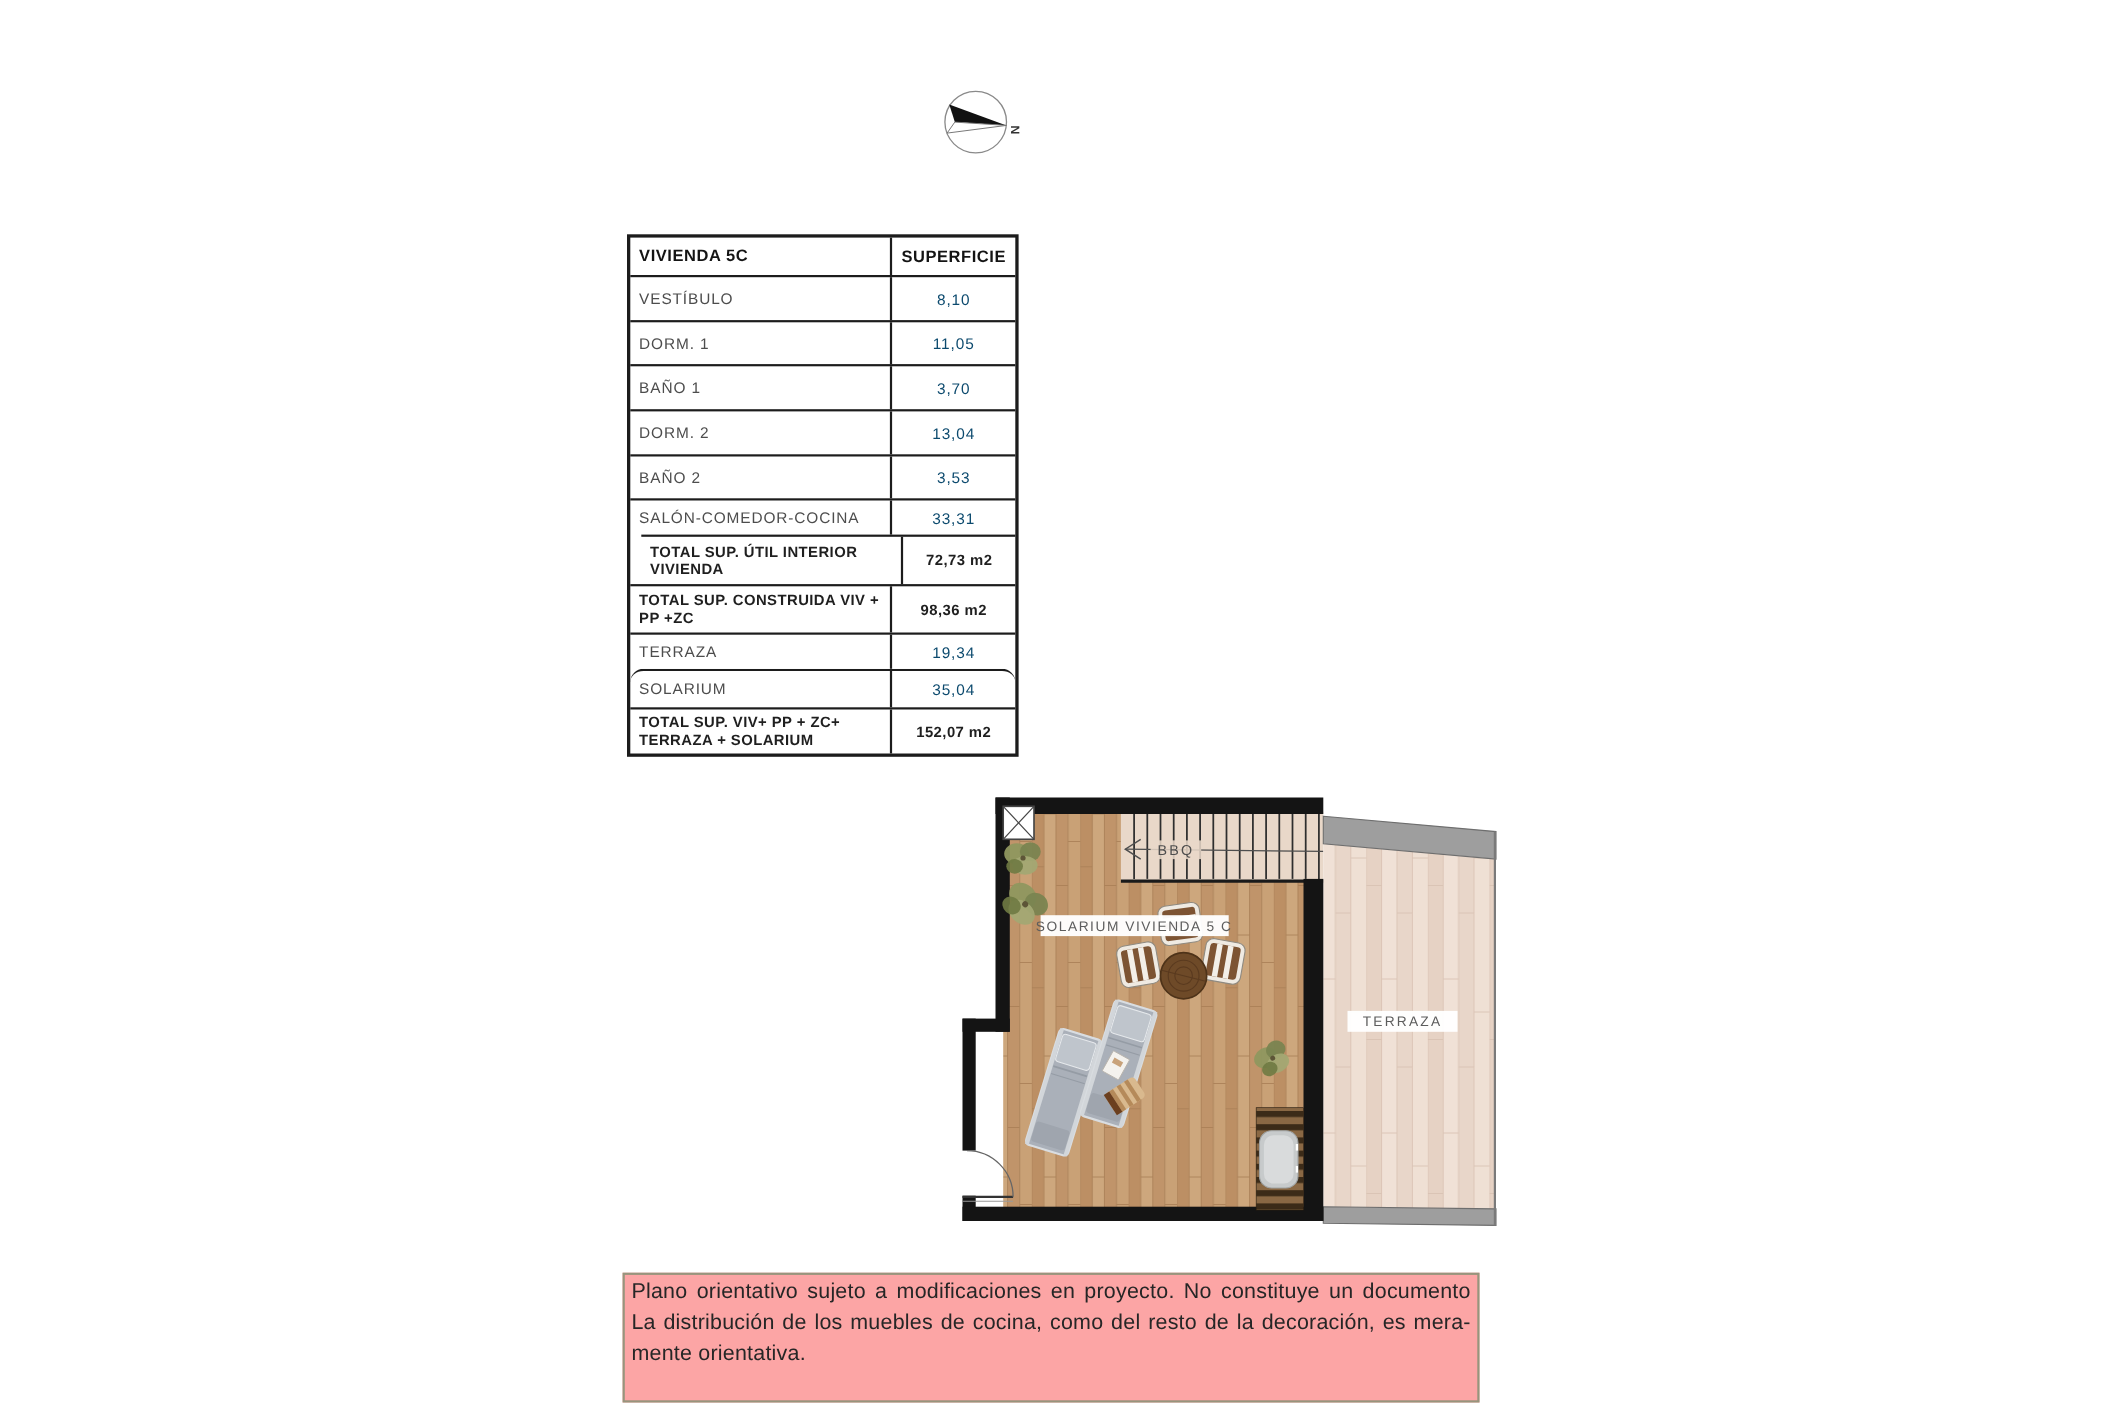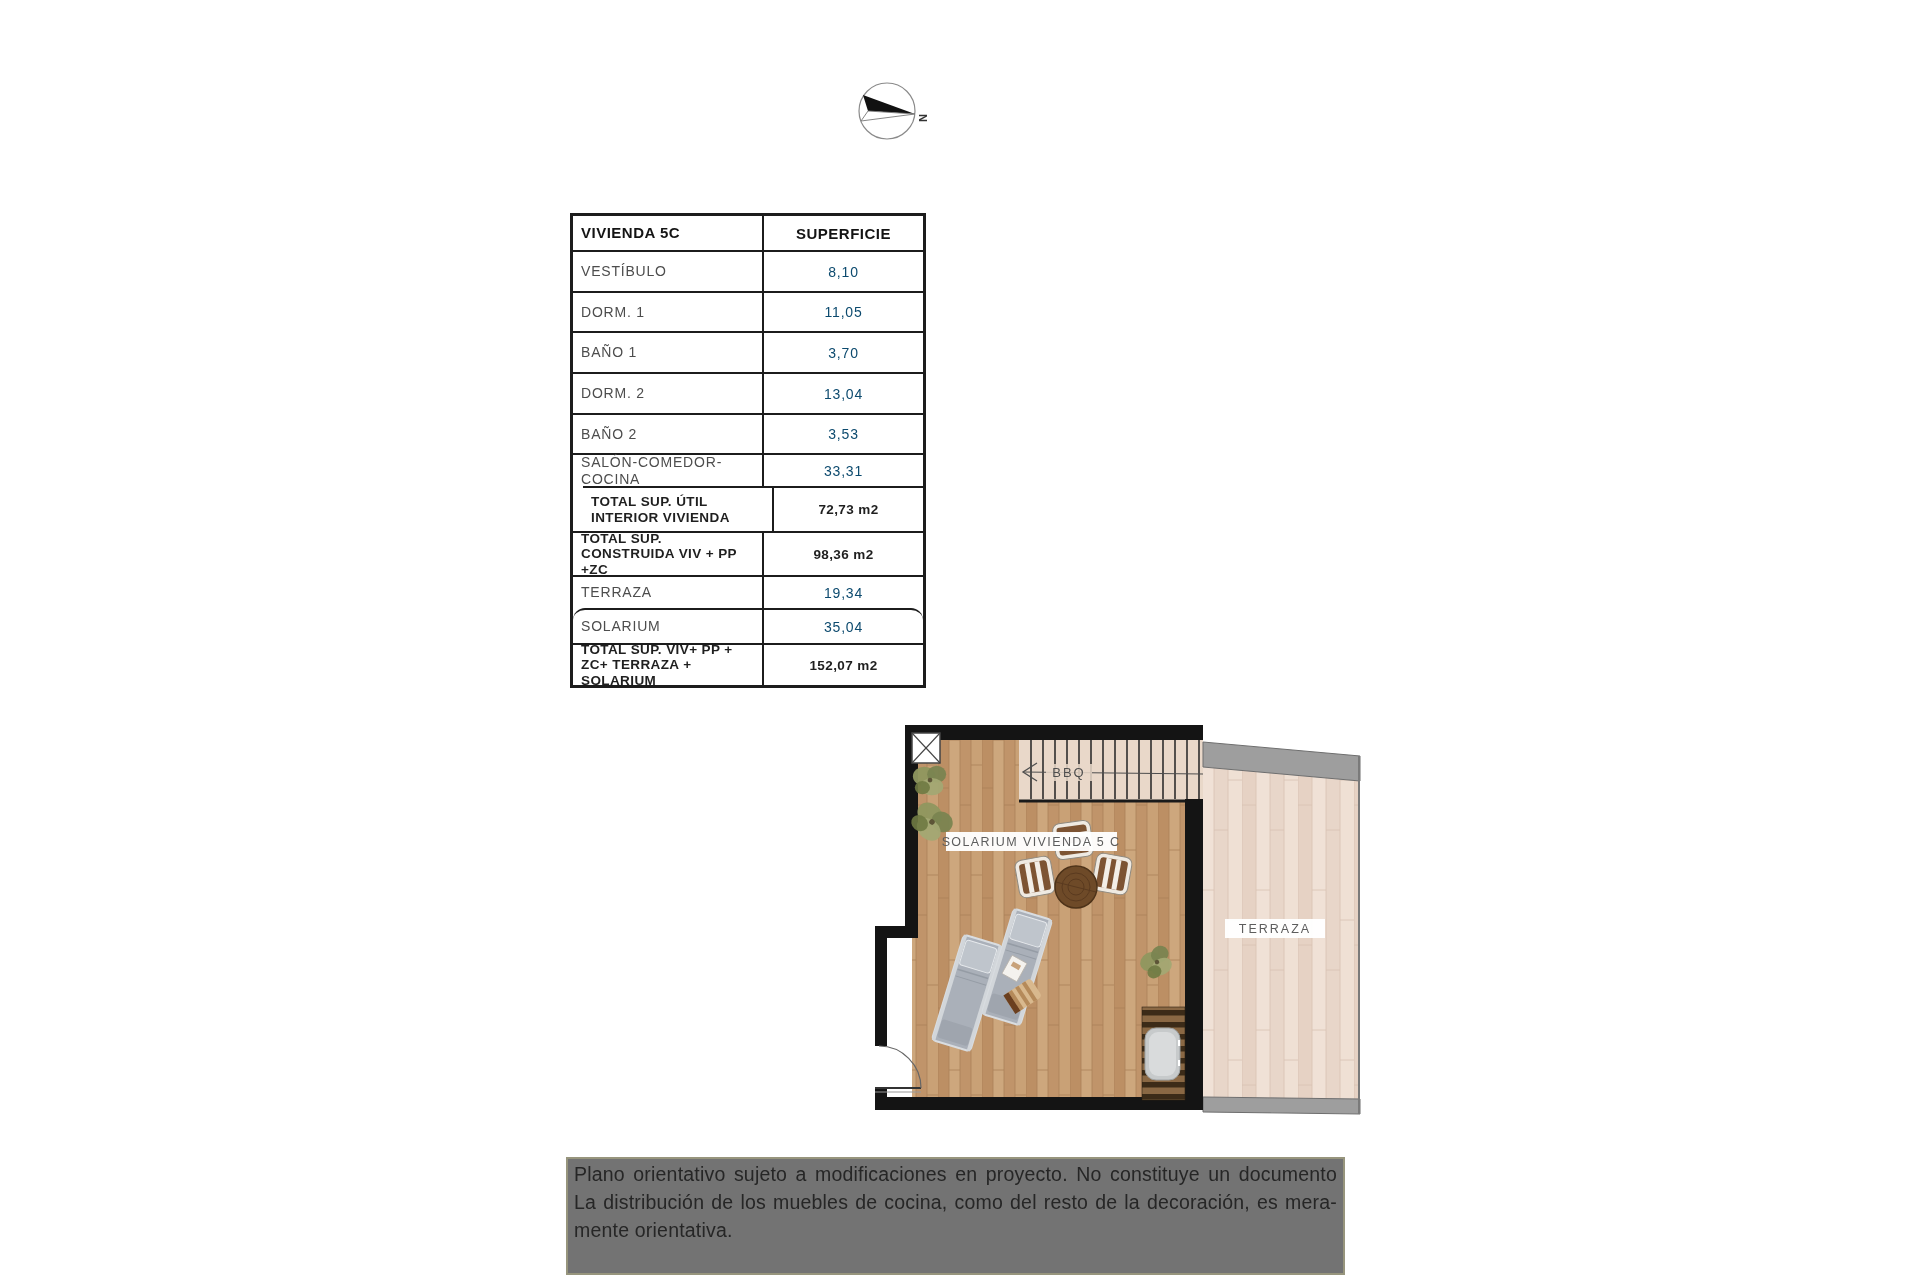--- a/index.html
+++ b/index.html
@@ -20,42 +20,42 @@
   .trow:nth-child(4){height:41px;}
   .trow:nth-child(5){height:41px;}
   .trow:nth-child(6){height:40px;}
   .trow:nth-child(7){height:33px;}
   .trow:nth-child(8){height:45px;margin-left:10px;}
   .trow:nth-child(9){height:44px;}
   .trow:nth-child(10){height:33px;}
   .trow:nth-child(11){height:35px;border-radius:12px;}
   .trow:nth-child(12){height:42px;}
   .tcell-label{
-    width:191px;box-sizing:border-box;padding:12px 8px;display:flex;align-items:center;
+    width:238px;box-sizing:border-box;padding:12px 8px;display:flex;align-items:center;
     border-right:2px solid #1c1c1c;font-size:14px;color:#4d4d4d;letter-spacing:.8px;
     line-height:1.15;
   }
   .tcell-value{
     flex:1;display:flex;align-items:center;justify-content:center;
     font-size:14px;color:#0c4a6e;letter-spacing:.8px;text-align:center;
   }
   .trow.head .tcell-label,.trow.head .tcell-value{
     font-weight:bold;color:#141414;font-size:15px;letter-spacing:.5px;
   }
   .trow.total .tcell-label,.trow.total .tcell-value{
     font-weight:bold;color:#1f1f1f;font-size:13.5px;letter-spacing:.4px;
   }
   
   .compass{position:absolute;left:845px;top:70px;}
   .plan{position:absolute;left:850px;top:710px;}
   
   .disclaimer{
     position:absolute;left:566px;top:1157px;width:779px;height:118px;
     border:2px solid #97957d;box-sizing:border-box;padding:1px 6px 0 6px;
-    font-size:19.5px;line-height:28px;color:#262626;letter-spacing:.2px;background:#737373;
+    font-size:19.5px;line-height:28px;color:#262626;letter-spacing:.2px;background:#fca5a5;
   }
   .disclaimer .just{text-align:justify;text-align-last:justify;}
 </style>
 </head>
 <body>
 
 <svg class="compass" width="110" height="90" viewBox="0 0 110 90">
   <circle cx="42" cy="41" r="28" fill="none" stroke="#8a8a8a" stroke-width="1.2"></circle>
   <polygon points="18,25 70,44 23,41" fill="#111"></polygon>
   <polygon points="23,41 70,44 16,51" fill="#ffffff" stroke="#777" stroke-width="0.9"></polygon>

